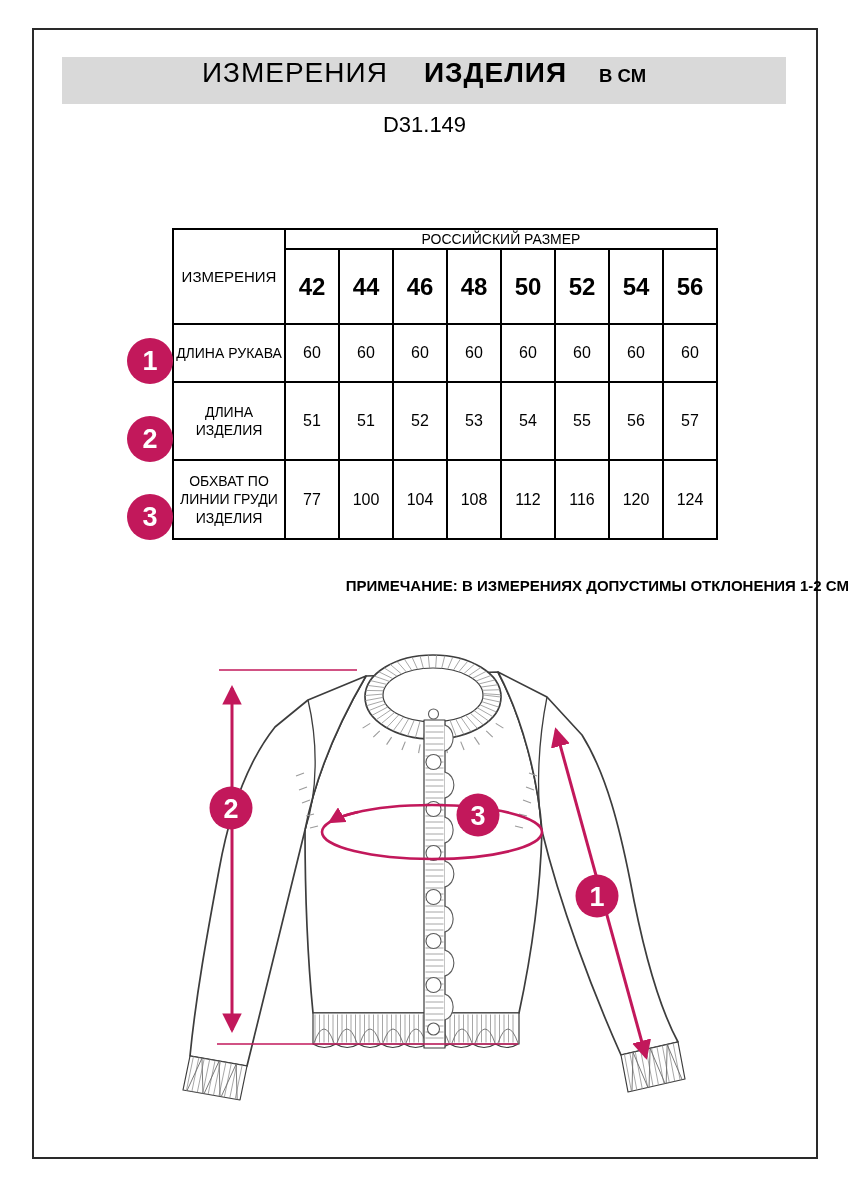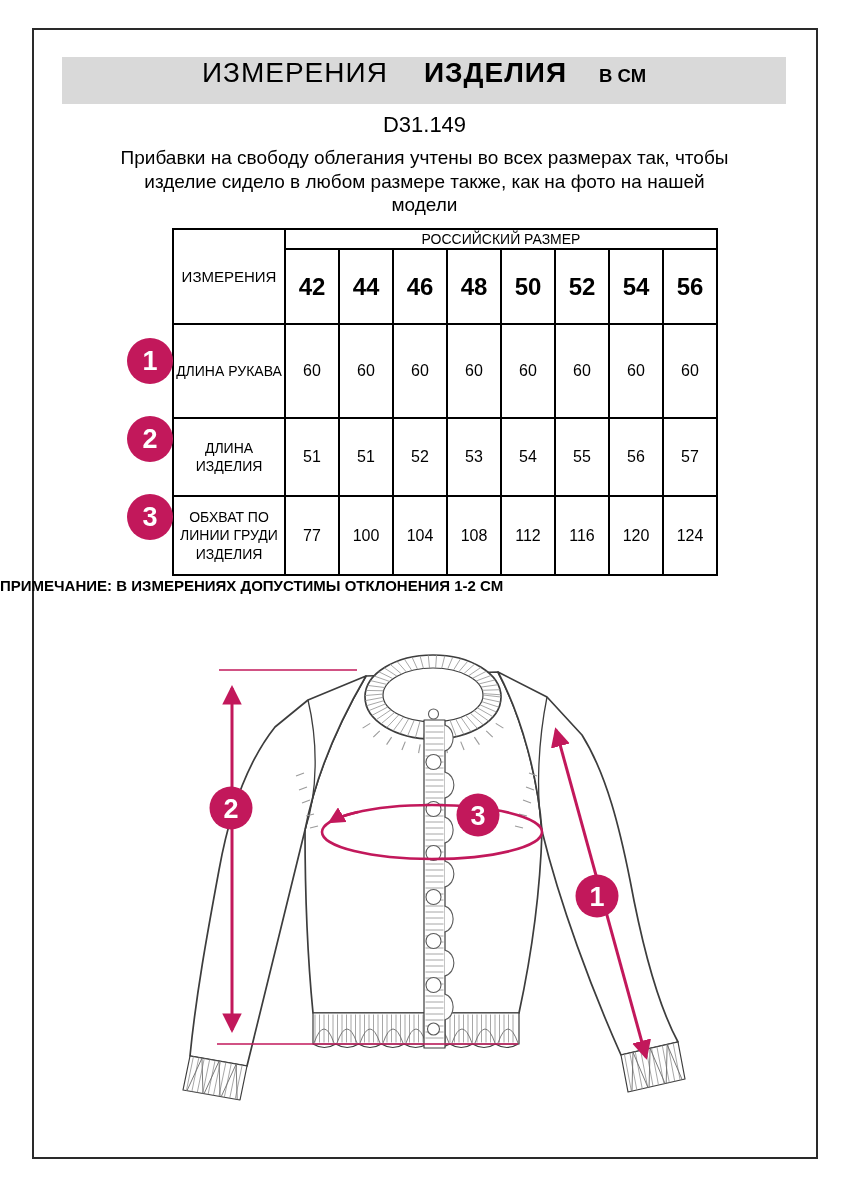--- a/index.html
+++ b/index.html
@@ -12,33 +12,33 @@
   body{font-family:"Liberation Sans",sans-serif;color:#000;}
   .page{position:relative;width:849px;height:1200px;background:#fff;overflow:hidden;}
   .frame{position:absolute;left:32px;top:28px;width:786px;height:1131px;border:2.5px solid #2a2a2a;}
   .title-bar{position:absolute;left:62px;top:57px;width:724px;height:47px;background:var(--title-bg);
     display:flex;align-items:baseline;justify-content:center;}
   .title-main{font-size:28px;font-weight:400;letter-spacing:1px;}
   .title-bold{font-size:28px;font-weight:700;letter-spacing:1px;margin-left:36px;}
   .title-unit{font-size:18.5px;font-weight:700;margin-left:32px;}
   .product-code{position:absolute;left:0;top:112px;width:849px;text-align:center;font-size:22px;}
   .description{position:absolute;left:0;top:146px;width:849px;text-align:center;font-size:19px;line-height:23.5px;}
-  .note{position:absolute;left:0;top:577px;width:849px;text-align:left;font-size:15px;font-weight:700;}
+  .note{position:absolute;left:0;top:577px;width:849px;text-align:right;font-size:15px;font-weight:700;}
 
   
   .size-table{position:absolute;left:172px;top:228px;border-collapse:collapse;table-layout:fixed;}
   .size-table td,.size-table th{border:2px solid #000;text-align:center;vertical-align:middle;background:#fff;}
   .col-label{width:112px;}
   .col-size{width:54px;}
   .th-measure{font-size:15px;font-weight:400;}
   .th-sizegroup{font-size:14px;font-weight:400;height:20px;}
   .size-cell{font-size:24px;font-weight:700;height:75px;border-radius:14px;}
   .row-label{font-size:14px;line-height:1.3;padding:2px;}
   .value-cell{font-size:16px;}
-  .r1{height:94px;}.r2{height:78px;}.r3{height:79px;}
+  .r1{height:58px;}.r2{height:78px;}.r3{height:79px;}
 
   .badge{position:absolute;width:46px;height:46px;border-radius:50%;background:var(--accent);
     color:#fff;font-size:27px;font-weight:700;display:flex;align-items:center;justify-content:center;}
 
   
   .diagram{position:absolute;left:150px;top:640px;}
   .outline{fill:#fff;stroke:var(--line);stroke-width:1.7;stroke-linejoin:round;}
   .outline-thin{fill:#fff;stroke:var(--line);stroke-width:1.2;stroke-linejoin:round;}
   .seam{fill:none;stroke:var(--line);stroke-width:1.3;}
   .hatch{stroke:#909090;stroke-width:0.8;}
@@ -62,25 +62,20 @@
   <div class="frame"></div>
 
   <div class="title-bar">
     <span class="title-main">ИЗМЕРЕНИЯ</span>
     <span class="title-bold">ИЗДЕЛИЯ</span>
     <span class="title-unit">В СМ</span>
   </div>
 
   <div class="product-code">D31.149</div>
 
-  <div class="description">
-    <div>Прибавки на свободу облегания учтены во всех размерах так, чтобы</div>
-    <div>изделие сидело в любом размере также, как на фото на нашей</div>
-    <div>модели</div>
-  </div>
 
   <table class="size-table">
     <colgroup>
       <col class="col-label">
       <col class="col-size">
         <col class="col-size">
         <col class="col-size">
         <col class="col-size">
       <col class="col-size">
         <col class="col-size">

